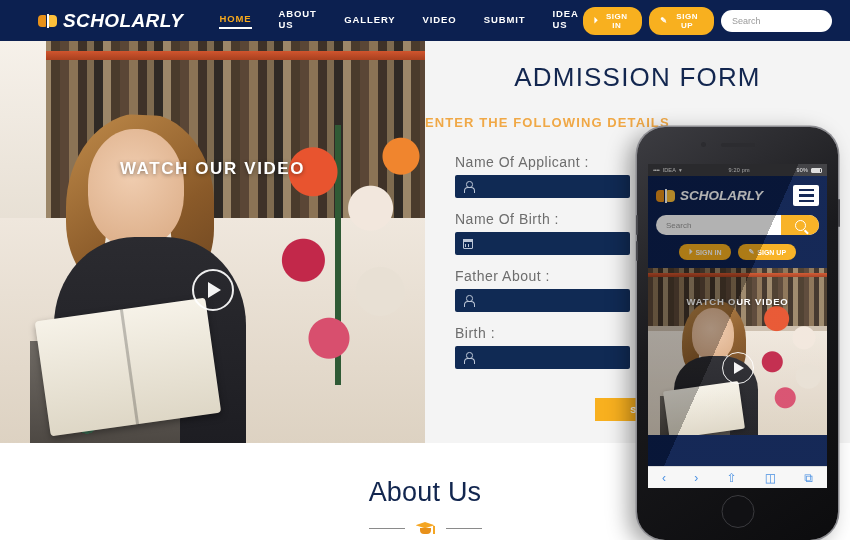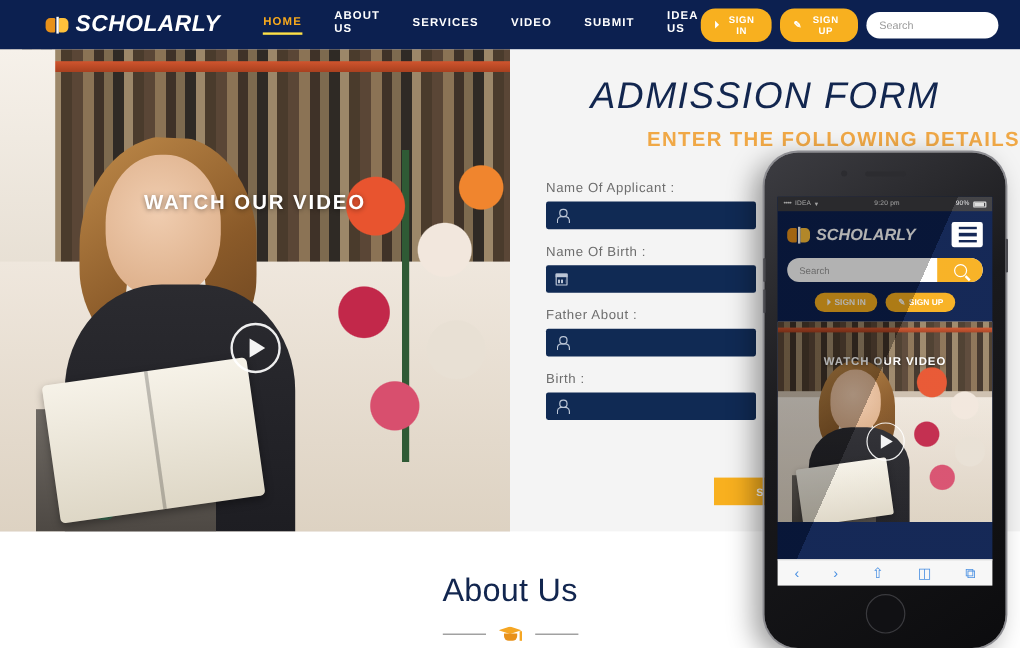--- a/index.html
+++ b/index.html
@@ -30,21 +30,21 @@
   .logo-text {
     color: #ffffff; font-size: 19px; font-weight: bold;
     font-style: italic; letter-spacing: 0.4px;
   }
   .nav-links { display: flex; align-items: center; gap: 27px; margin-left: 36px; }
   .nav-link {
     color: #ffffff; font-size: 9.5px; font-weight: bold;
     letter-spacing: 0.9px; text-decoration: none; padding-bottom: 3px;
     cursor: pointer;
   }
-  .nav-link.active { color: #f7a91d; border-bottom: 2px solid #fde047; }
+  .nav-link.active { color: #f7a91d; border-bottom: 2px solid #ffffff; }
 
   .nav-right { display: flex; align-items: center; gap: 7px; margin-left: auto; margin-right: 18px; }
   .pill-btn {
     background: #f8b01f; color: #ffffff;
     font-size: 8px; font-weight: bold; letter-spacing: 0.5px;
     border: none; border-radius: 12px;
     padding: 5px 11px; display: flex; align-items: center; gap: 4px;
     cursor: pointer;
   }
   .pill-btn .mini-ico { font-size: 8px; }
@@ -165,29 +165,29 @@
     border-bottom: 8px solid transparent;
   }
 
   
   .form-panel {
     position: absolute; top: 0; left: 425px;
     width: 425px; height: 402px; background: #f4f4f4;
   }
   .form-title {
     text-align: center; margin-top: 21px;
-    color: #12264f; font-size: 31px; letter-spacing: 1.2px; font-weight: normal; font-style: italic;
+    color: #12264f; font-size: 26px; letter-spacing: 1.2px; font-weight: normal;
   }
   .form-sub {
-    text-align: right; margin-top: 9px;
-    color: #f0a846; font-size: 17px; font-weight: bold; letter-spacing: 1.1px;
+    text-align: left; margin-top: 22px;
+    color: #f0a846; font-size: 13px; font-weight: bold; letter-spacing: 1.1px;
   }
   .fields { margin: 24px 0 0 30px; width: 175px; }
   .field-label {
-    color: #6d6d6d; font-size: 11px; letter-spacing: 0.5px; margin-bottom: 5px;
+    color: #6d6d6d; font-size: 14px; letter-spacing: 0.5px; margin-bottom: 5px;
   }
   .field-input {
     height: 23px; background: #102a54; border: none; border-radius: 2px;
     display: flex; align-items: center; padding-left: 8px;
     margin-bottom: 13px; cursor: text;
   }
   .f-ico { width: 10px; height: 11px; position: relative; }
   .f-ico.user::before {
     content: ""; position: absolute; left: 3px; top: 0;
     width: 4.5px; height: 4.5px; border: 1.3px solid #bcc6d6; border-radius: 50%;
@@ -384,21 +384,21 @@
       <div class="pg l"></div>
         <div class="pg r"></div>
         <div class="spine"></div>
     </div>
     <span class="logo-text">SCHOLARLY</span>
   </div>
 
   <div class="nav-links">
     <a class="nav-link active">HOME</a>
     <a class="nav-link">ABOUT US</a>
-    <a class="nav-link">SERVICES</a>
+    <a class="nav-link">GALLERY</a>
     <a class="nav-link">VIDEO</a>
     <a class="nav-link">SUBMIT</a>
     <a class="nav-link">IDEA US</a>
   </div>
 
   <div class="nav-right">
     <button class="pill-btn">
       <span class="mini-ico">⏵</span>
       <span>SIGN IN</span>
     </button>

